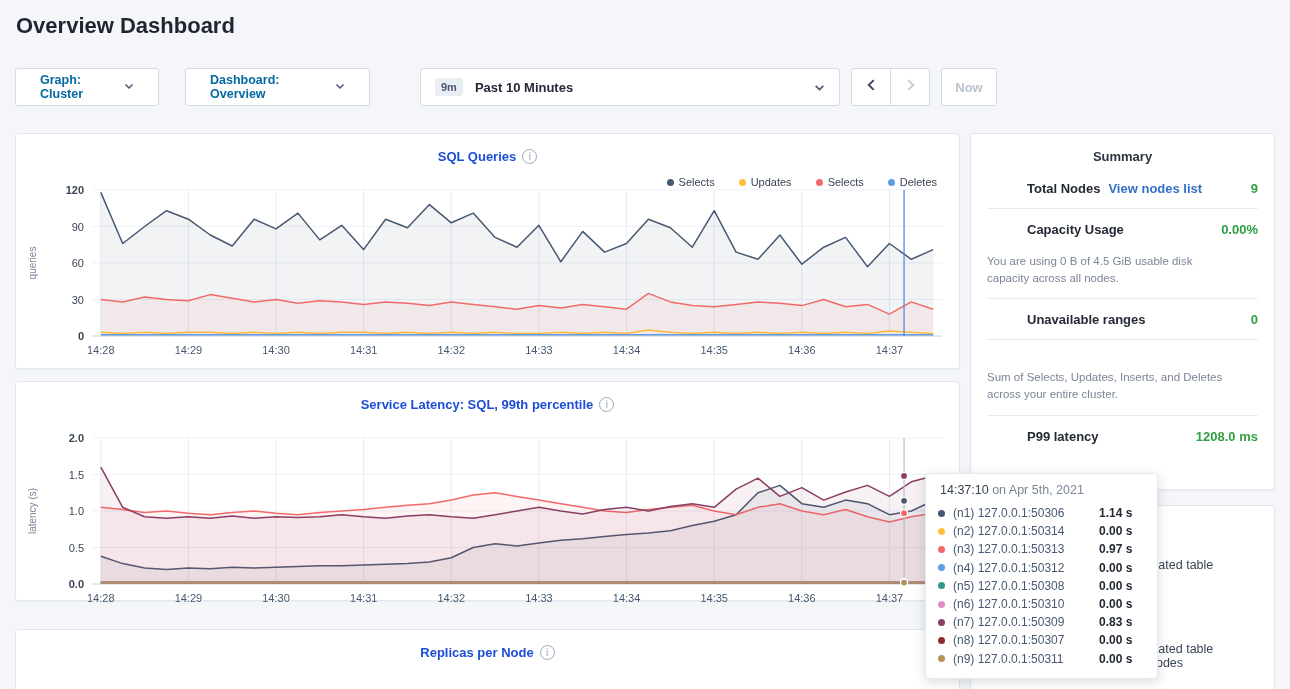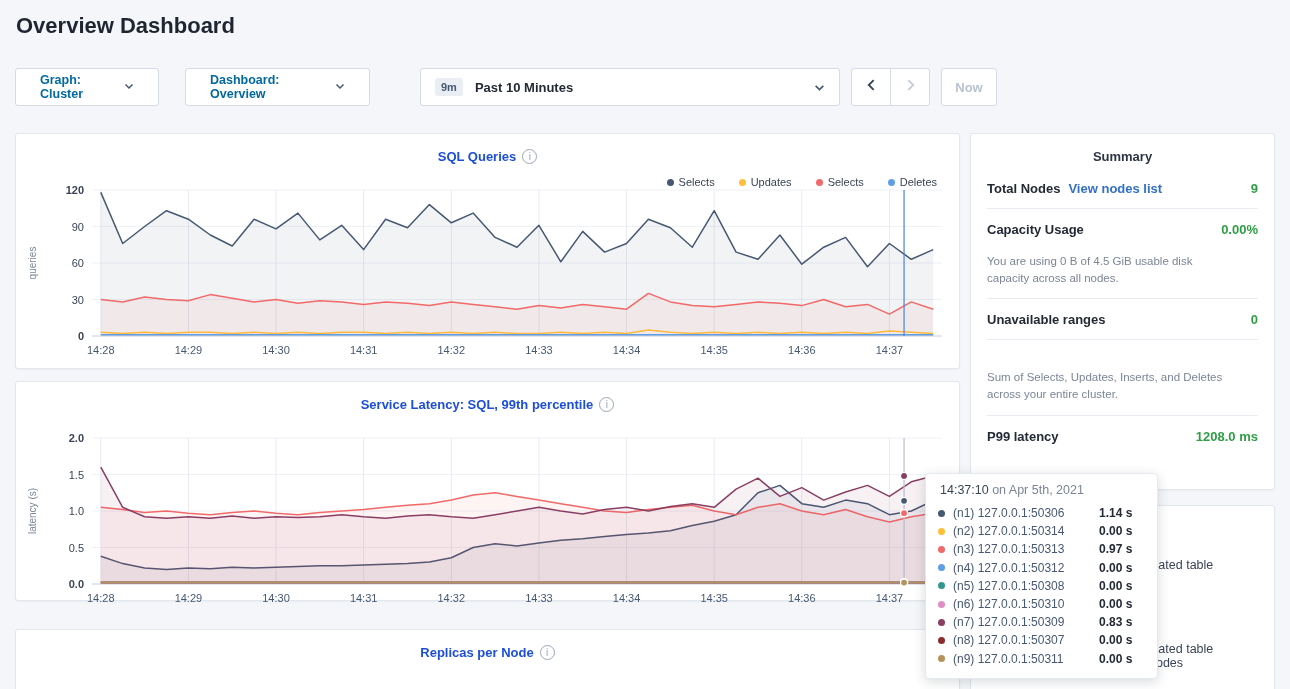--- a/index.html
+++ b/index.html
@@ -44,21 +44,21 @@
 
   .legend { position: absolute; top: 42px; right: 22px; display: flex; gap: 24px; z-index: 2; }
   .legend-item { display: flex; align-items: center; gap: 5px; font-size: 11px; color: #394455; cursor: pointer; }
   .legend-dot { width: 7px; height: 7px; border-radius: 50%; display: inline-block; }
 
   svg.chart { position: absolute; left: 6px; top: 48px; }
 
   .summary-title { text-align: center; padding: 15px 0 4px; font-size: 13px; font-weight: 700; color: #2c3544; }
   .sum-row { margin: 0 16px; padding: 13px 0 12px; border-bottom: 1px solid #e8ecf2; }
   .sum-row.last { border-bottom: none; }
-  .sum-line { display: flex; align-items: baseline; gap: 8px; }
+  .sum-line { display: flex; align-items: baseline; gap: 8px; margin-left: 40px; }
   .sum-label { font-size: 13px; font-weight: 700; color: #242a35; }
   .sum-link { font-size: 13px; font-weight: 700; color: #3270c8; text-decoration: none; cursor: pointer; }
   .sum-value { margin-left: auto; font-size: 13px; font-weight: 700; color: #2f9e44; }
   .sum-caption { margin-top: 16px; font-size: 11.5px; line-height: 1.45; color: #7b8597; max-width: 240px; }
 
   .event-text { position: absolute; font-size: 12.5px; color: #394455; white-space: nowrap; }
   #event-1 { top: 52px; left: 170px; }
   #event-2 { top: 136px; left: 170px; }
   #event-3 { top: 150px; left: 178px; }
 

